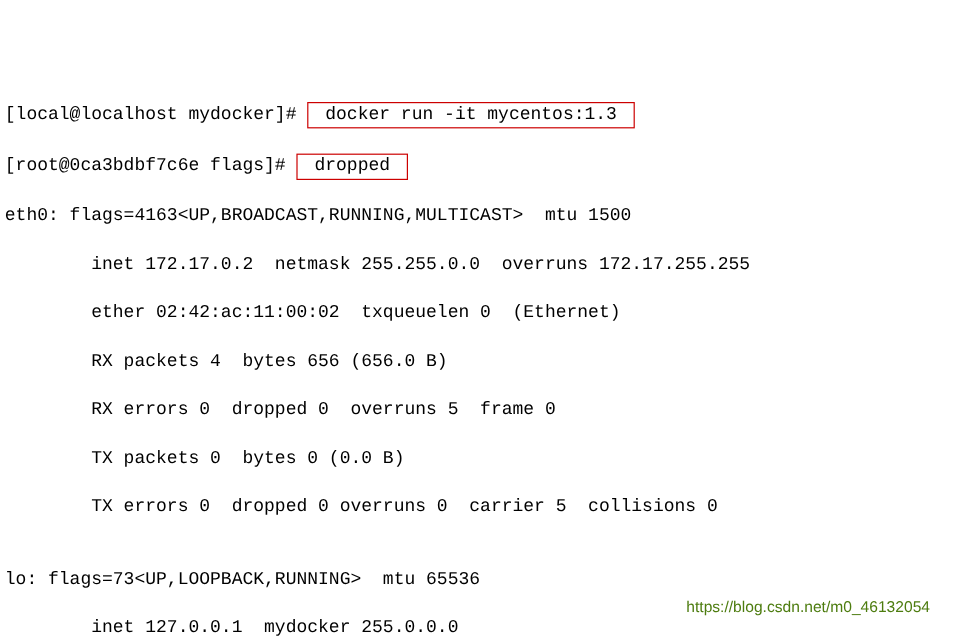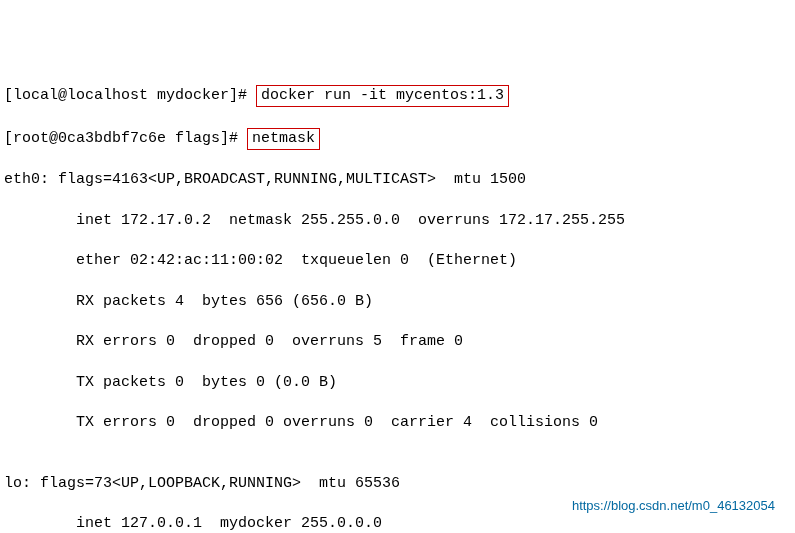--- a/index.html
+++ b/index.html
@@ -15,47 +15,47 @@
       height: 533px;
       box-sizing: border-box;
       overflow: hidden;
       position: relative;
     }
     .line {
       display: block;
     }
     .boxed {
       border: 1.5px solid #cc0000;
-      padding: 0px 4px;
+      padding: 0px 14px;
       display: inline-block;
     }
     .watermark {
       position: absolute;
       right: 20px;
       bottom: 18px;
-      color: #0369a1;
+      color: #4d7c0f;
       font-family: Arial, sans-serif;
       font-size: 13px;
       pointer-events: none;
     }
   </style>
 </head>
 <body>
 
 
 
 <span class="line"><span>[local@localhost mydocker]# </span><span class="boxed">docker run -it mycentos:1.3</span></span>
-<span class="line"><span>[root@0ca3bdbf7c6e flags]# </span><span class="boxed">netmask</span></span>
+<span class="line"><span>[root@0ca3bdbf7c6e flags]# </span><span class="boxed">dropped</span></span>
 <span class="line">eth0: flags=4163&lt;UP,BROADCAST,RUNNING,MULTICAST&gt;  mtu 1500</span>
 <span class="line">        inet 172.17.0.2  netmask 255.255.0.0  overruns 172.17.255.255</span>
 <span class="line">        ether 02:42:ac:11:00:02  txqueuelen 0  (Ethernet)</span>
 <span class="line">        RX packets 4  bytes 656 (656.0 B)</span>
 <span class="line">        RX errors 0  dropped 0  overruns 5  frame 0</span>
 <span class="line">        TX packets 0  bytes 0 (0.0 B)</span>
-<span class="line">        TX errors 0  dropped 0 overruns 0  carrier 4  collisions 0</span>
+<span class="line">        TX errors 0  dropped 0 overruns 0  carrier 5  collisions 0</span>
 <span class="line"></span>
 <span class="line">lo: flags=73&lt;UP,LOOPBACK,RUNNING&gt;  mtu 65536</span>
 <span class="line">        inet 127.0.0.1  mydocker 255.0.0.0</span>
 
 
 
 
 
 <span class="line"></span>
 

